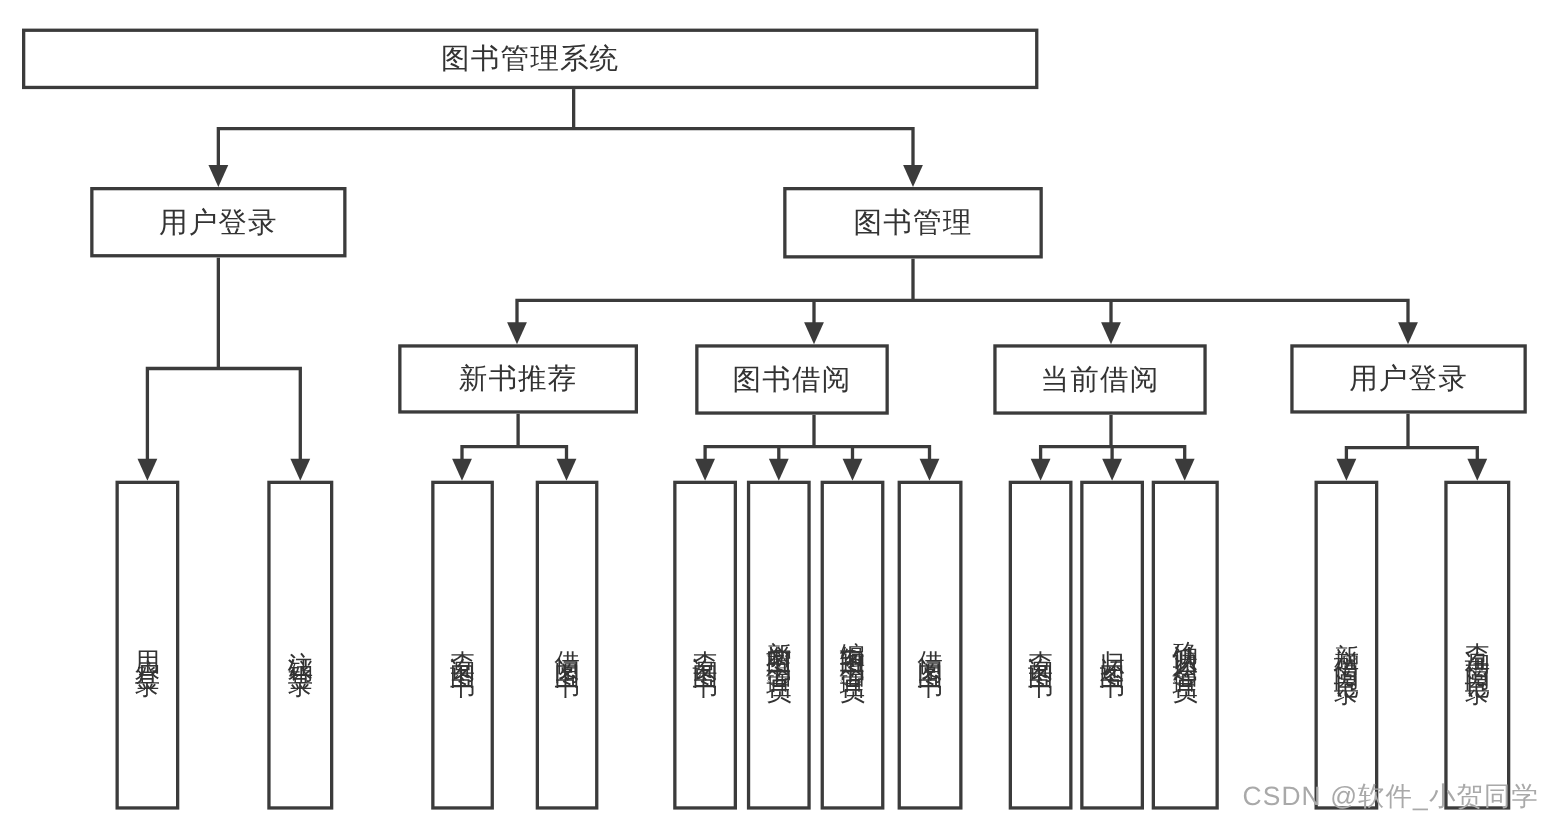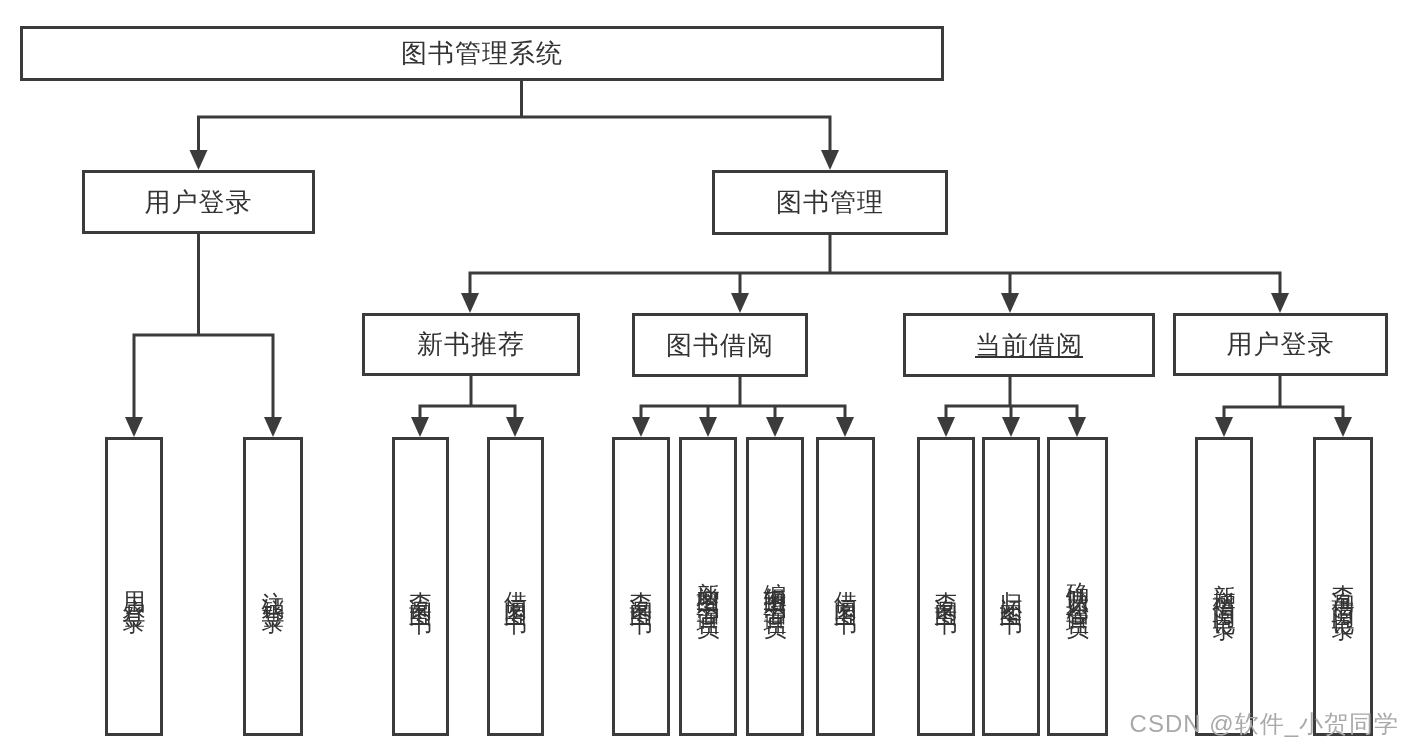--- a/index.html
+++ b/index.html
@@ -46,21 +46,21 @@
     white-space: nowrap;
   }
   
   #n-root          { left: 20px;   top: 26px;  width: 924px; height: 55px; }
   
   #n-user-login    { left: 82px;   top: 170px; width: 233px;  height: 64px; }
   #n-book-mgmt     { left: 712px;  top: 170px; width: 236px;  height: 65px; }
   
   #n-new-book      { left: 362px;  top: 313px; width: 218px;  height: 63px; }
   #n-book-borrow   { left: 632px;  top: 313px; width: 176px;  height: 64px; }
-  #n-cur-borrow    { left: 903px;  top: 313px; width: 252px;  height: 64px; text-decoration: underline; }
+  #n-cur-borrow    { left: 903px;  top: 313px; width: 194px;  height: 64px; }
   #n-borrow-rec    { left: 1173px; top: 313px; width: 215px;  height: 63px; }
   
   .vnode           { top: 437px; height: 299px; }
   #n-ul-login      { left: 105px;  width: 58px; }
   #n-ul-logout     { left: 243px;  width: 60px; }
   #n-nb-query      { left: 392px;  width: 57px; }
   #n-nb-borrow     { left: 487px;  width: 57px; }
   #n-bb-query      { left: 612px;  width: 58px; }
   #n-bb-add        { left: 679px;  width: 58px; }
   #n-bb-edit       { left: 746px;  width: 58px; }

